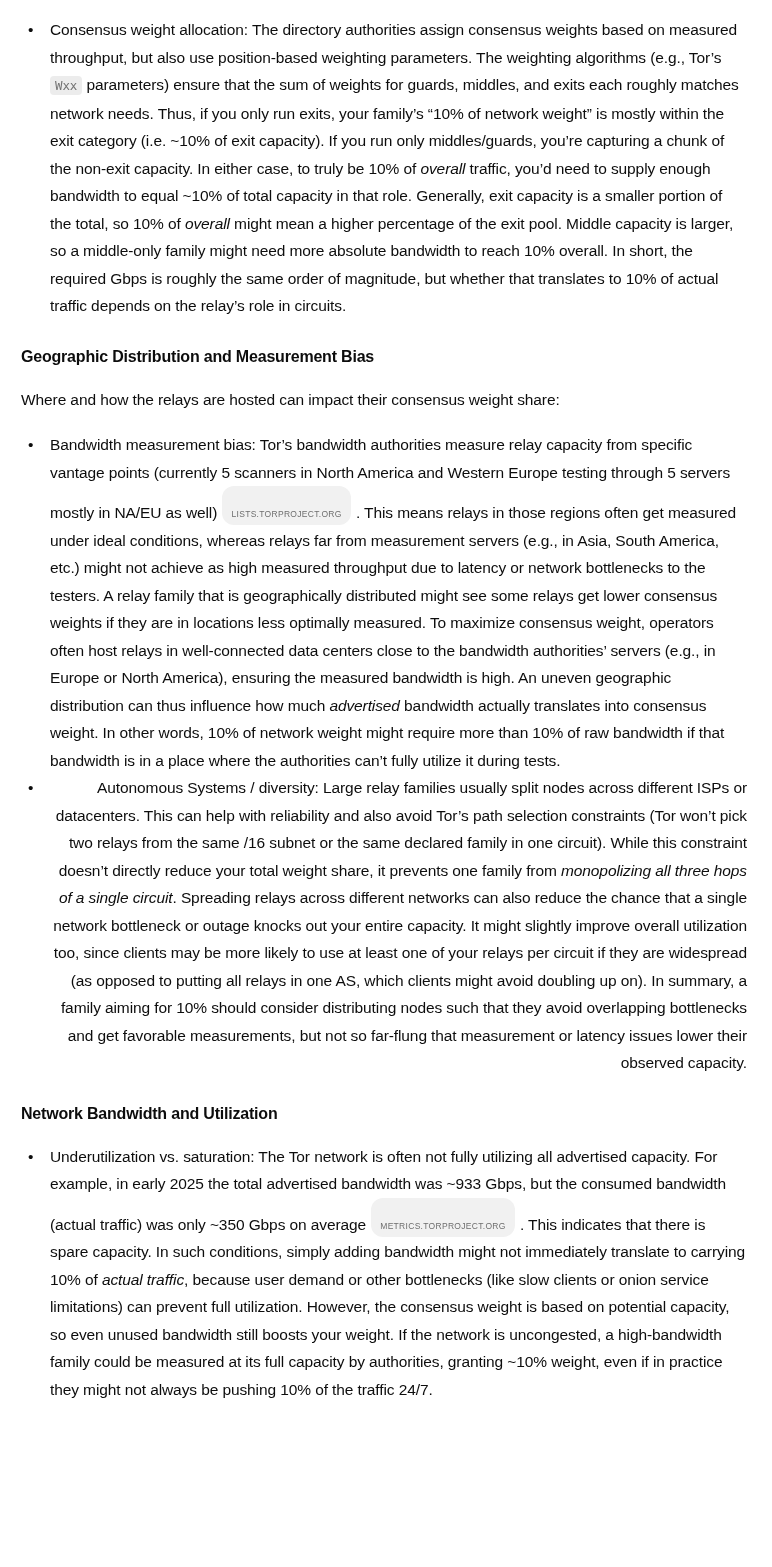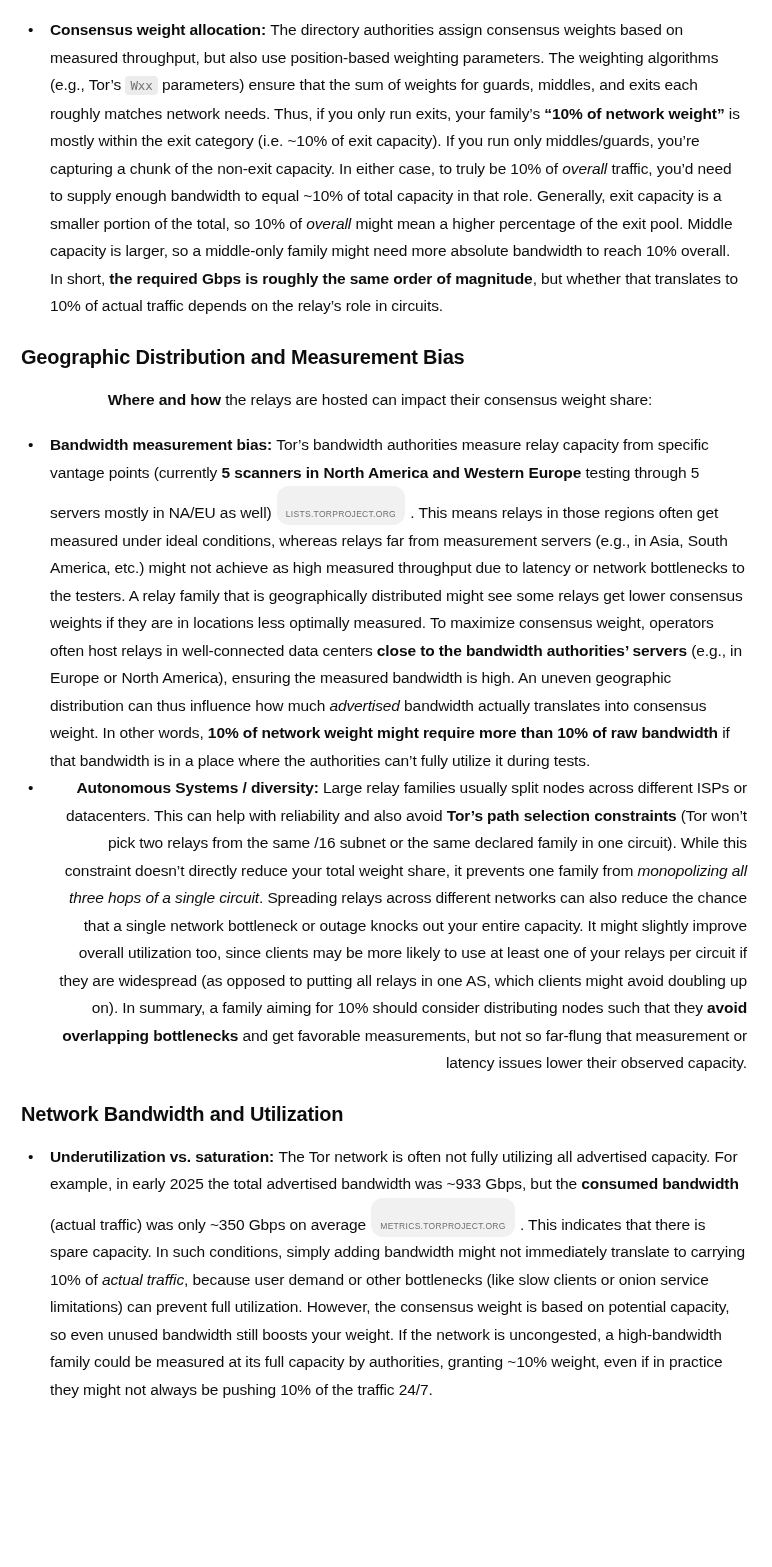--- a/index.html
+++ b/index.html
@@ -11,29 +11,28 @@
     width: 772px;
     box-sizing: border-box;
     padding: 16px 25px 18px 21px;
     font-family: "Liberation Sans", sans-serif;
     font-size: 15.5px;
     line-height: 27.5px;
     color: #0d0d0d;
     letter-spacing: -0.1px;
   }
   h2.section-heading {
-    font-size: 20px;
+    font-size: 16px;
     line-height: 26px;
     font-weight: 700;
     margin: 24px 0 16px 0;
     letter-spacing: -0.2px;
   }
   p.para {
     margin: 0 8px 18px 0;
-    text-align: center;
   }
   ul.bullet-list {
     list-style: none;
     margin: 0 0 18px 0;
     padding: 0;
   }
   ul.bullet-list li {
     position: relative;
     padding-left: 29px;
   }
@@ -42,21 +41,21 @@
     text-align: right;
   }
   ul.bullet-list li::before {
     content: "•";
     position: absolute;
     left: 7px;
     top: 0;
     font-size: 15.5px;
     color: #0d0d0d;
   }
-  strong { font-weight: 700; }
+  strong { font-weight: 400; }
   em { }
   code.inline-code {
     font-family: "DejaVu Sans Mono", monospace;
     font-size: 12.5px;
     background: #ececec;
     color: #737373;
     border-radius: 4px;
     padding: 2px 5px;
     white-space: nowrap;
   }

